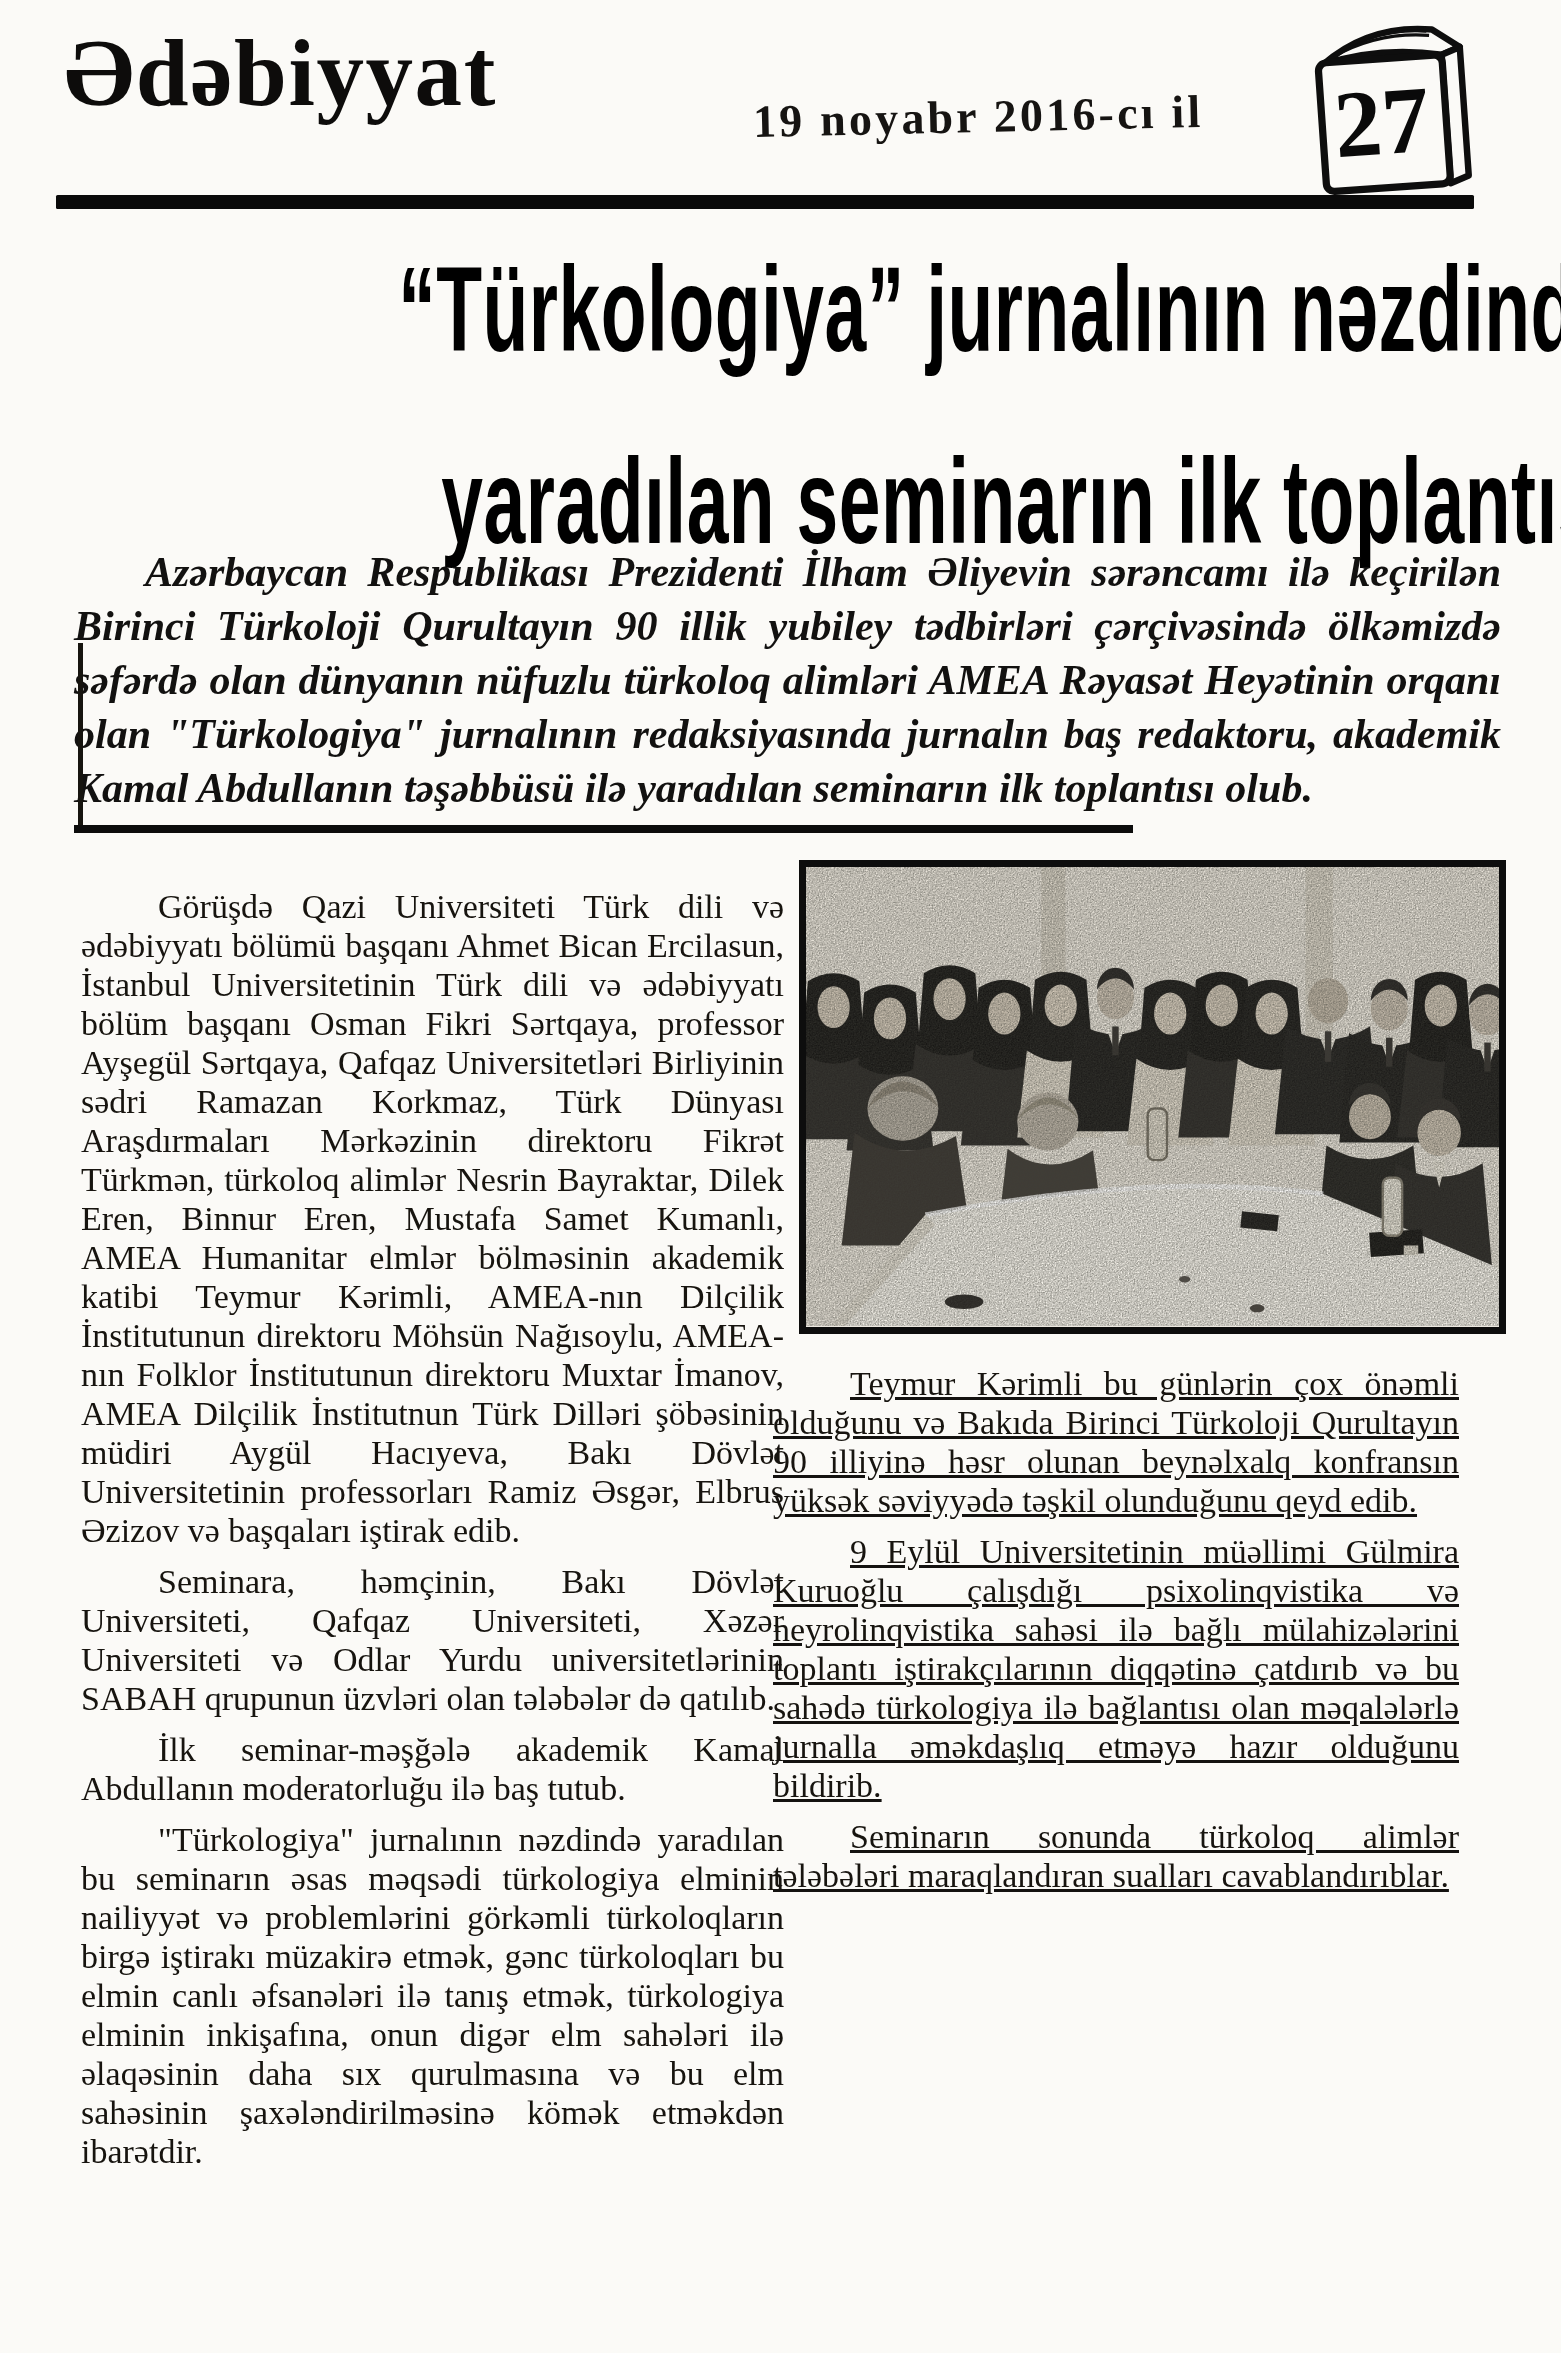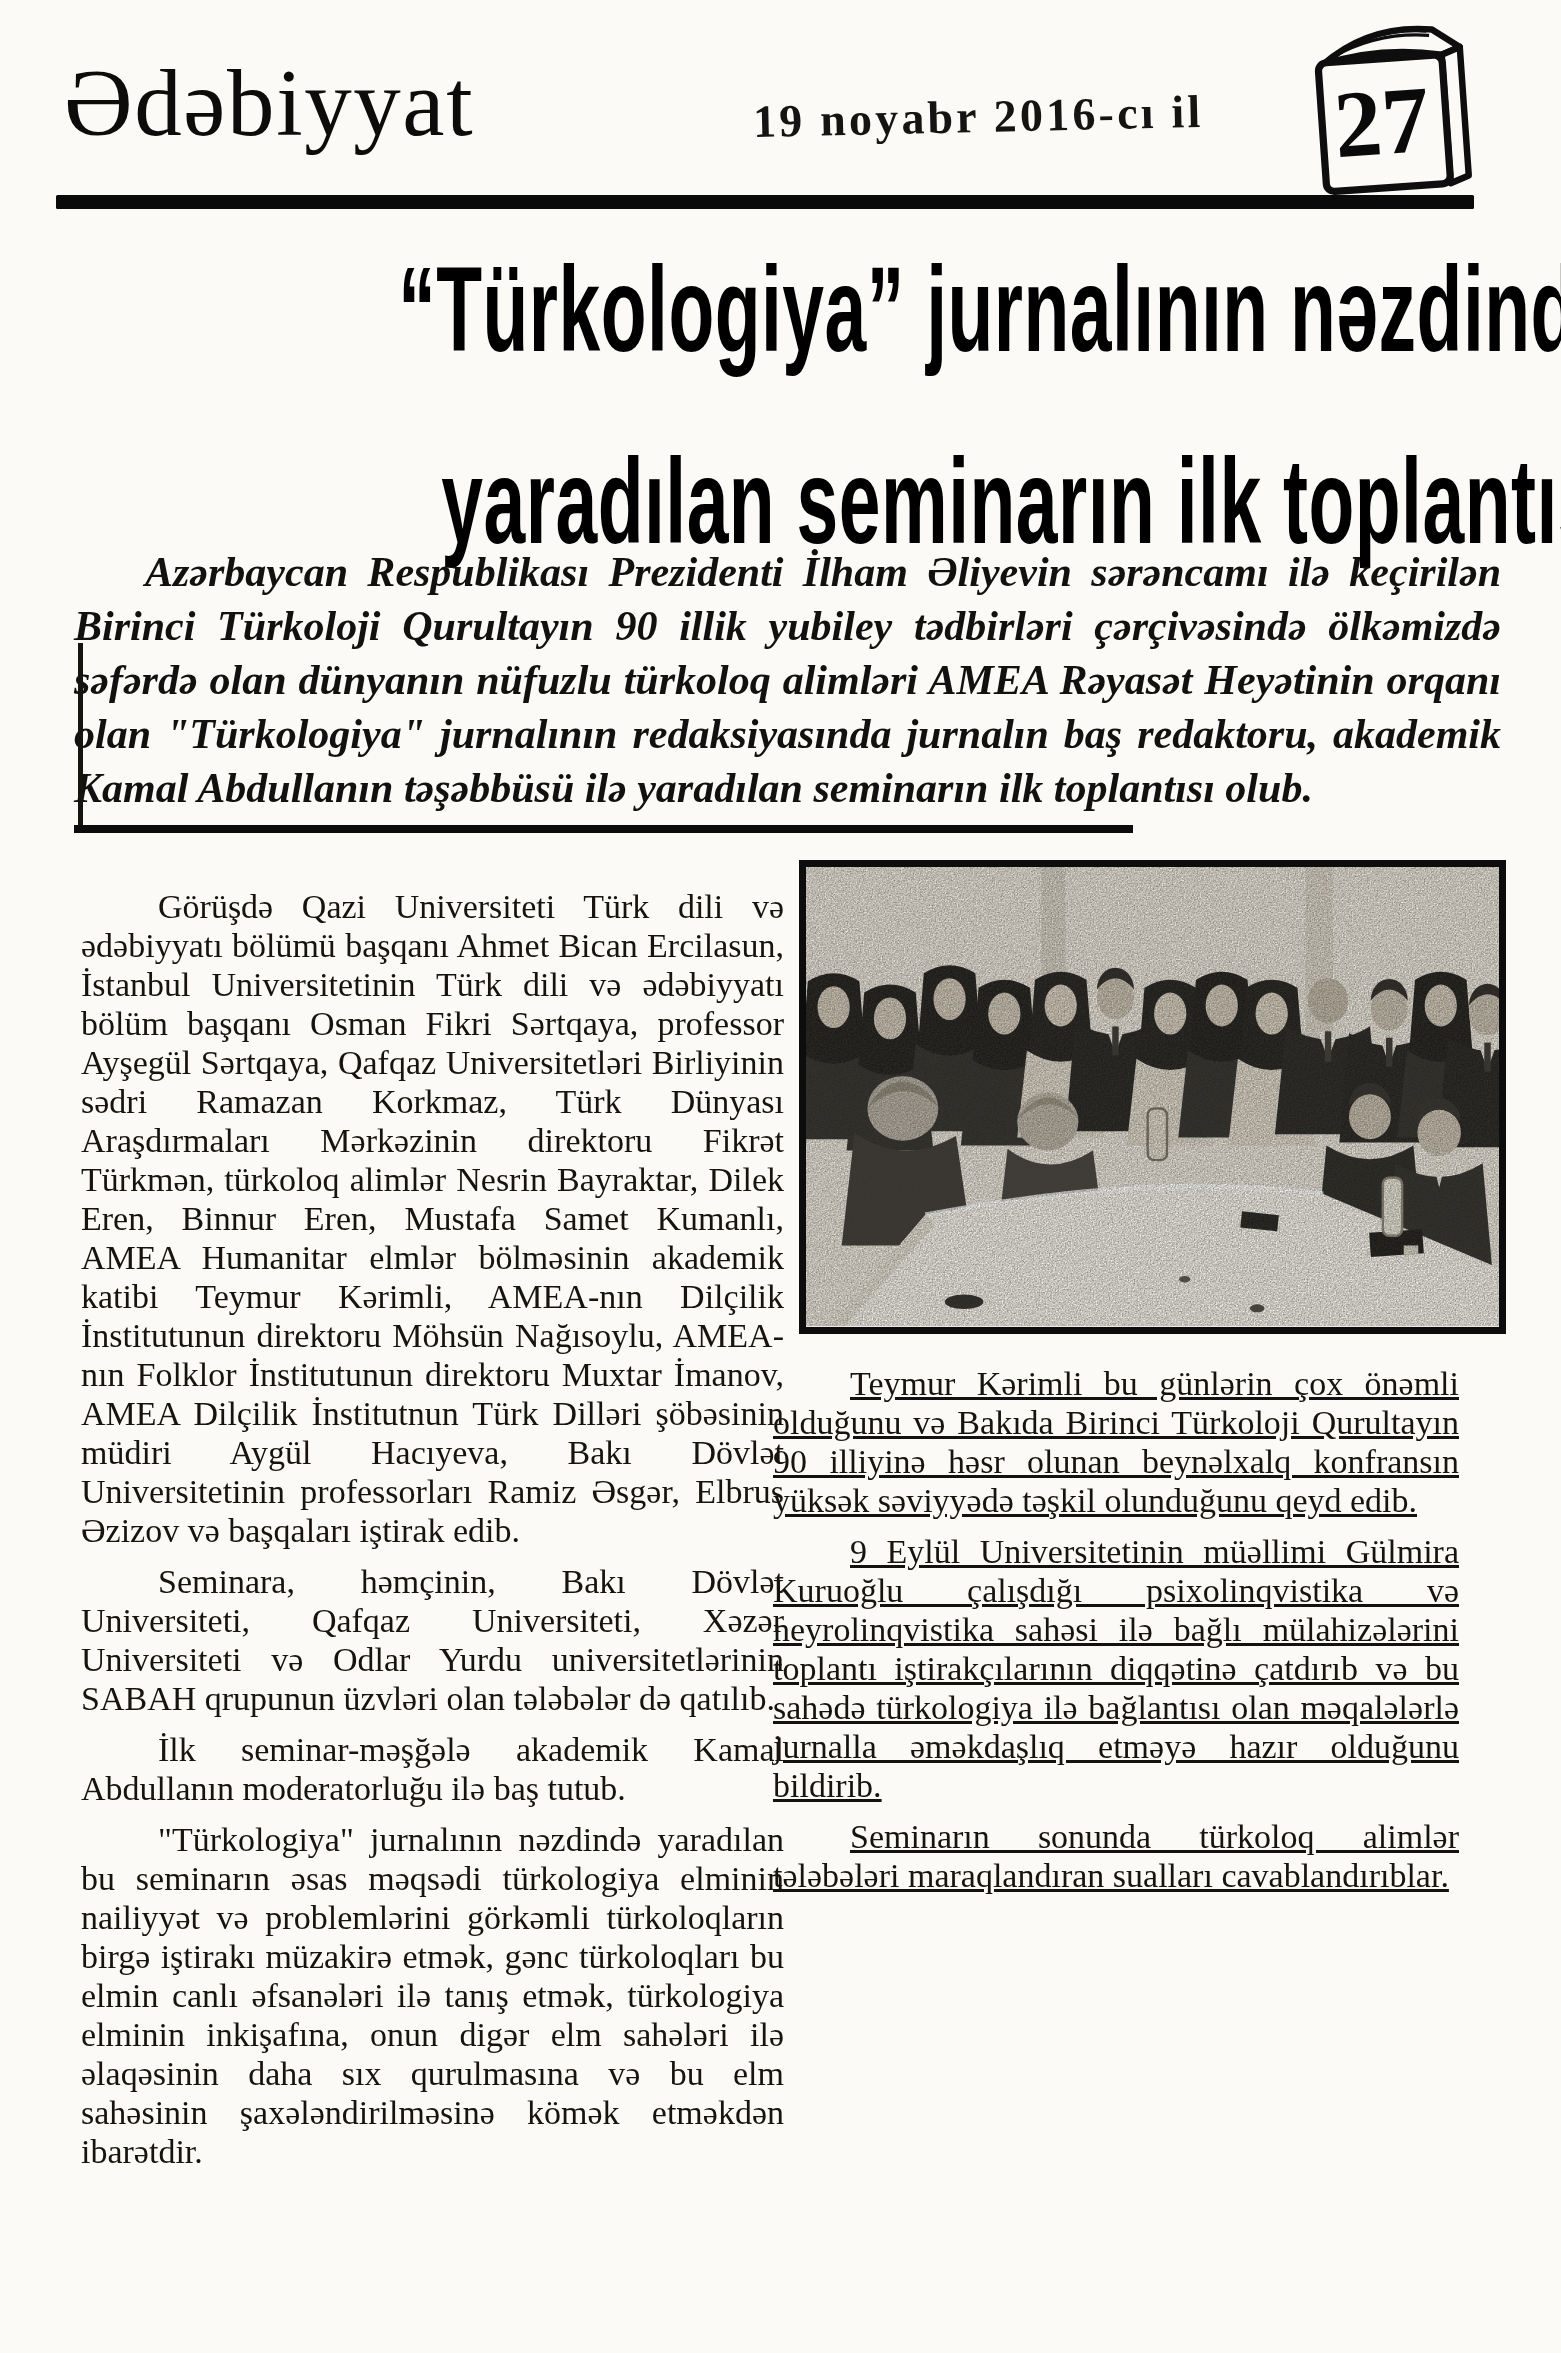--- a/index.html
+++ b/index.html
@@ -7,22 +7,22 @@
   .page{
     position:relative;
     width:1561px;height:2354px;
     background:#fbfaf7;
     overflow:hidden;
     color:#141210;
     font-family:"Liberation Serif", serif;
   }
   
   .masthead{
-    position:absolute;left:64px;top:48px;
-    font-size:95px;font-weight:normal;letter-spacing:1.6px;
+    position:absolute;left:64px;top:18px;
+    font-size:95px;font-weight:bold;letter-spacing:1.6px;
     color:#0d0c0b;
   }
   .issue-date{
     position:absolute;left:753px;top:90px;
     font-size:46px;font-weight:bold;letter-spacing:3.2px;
     transform:rotate(-1.3deg);
     color:#161412;
     white-space:nowrap;
   }
   .book-badge{

